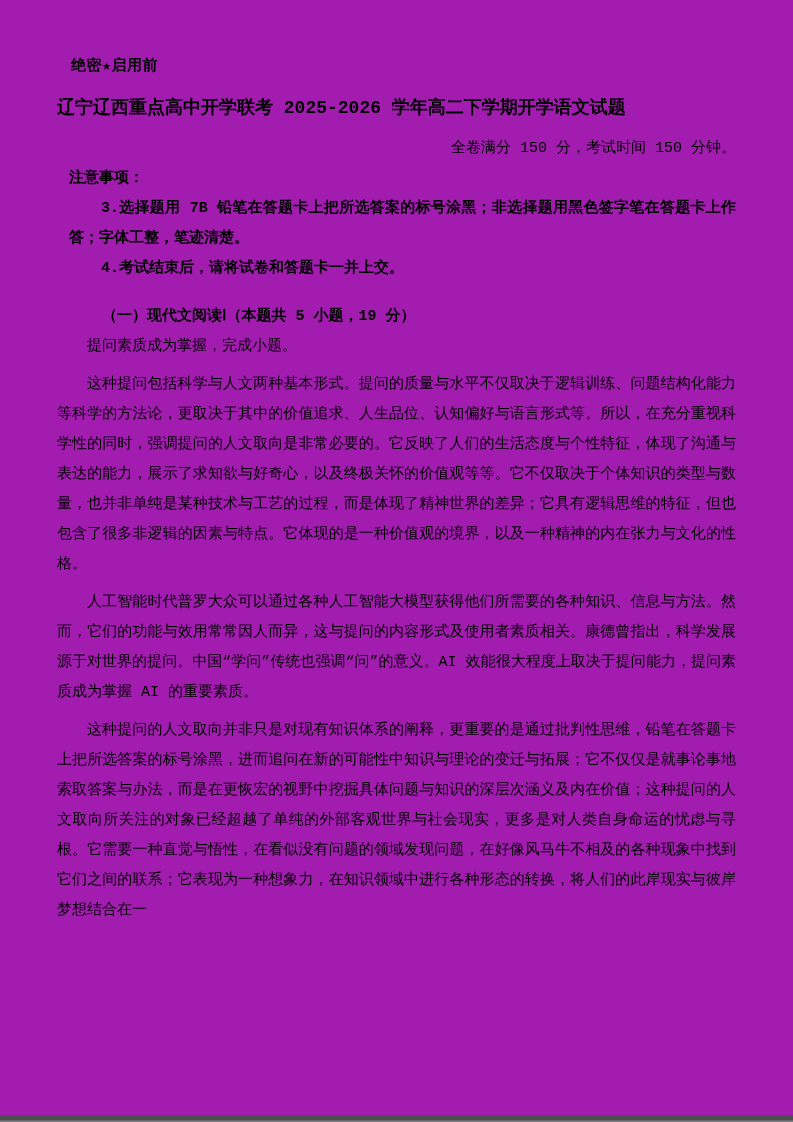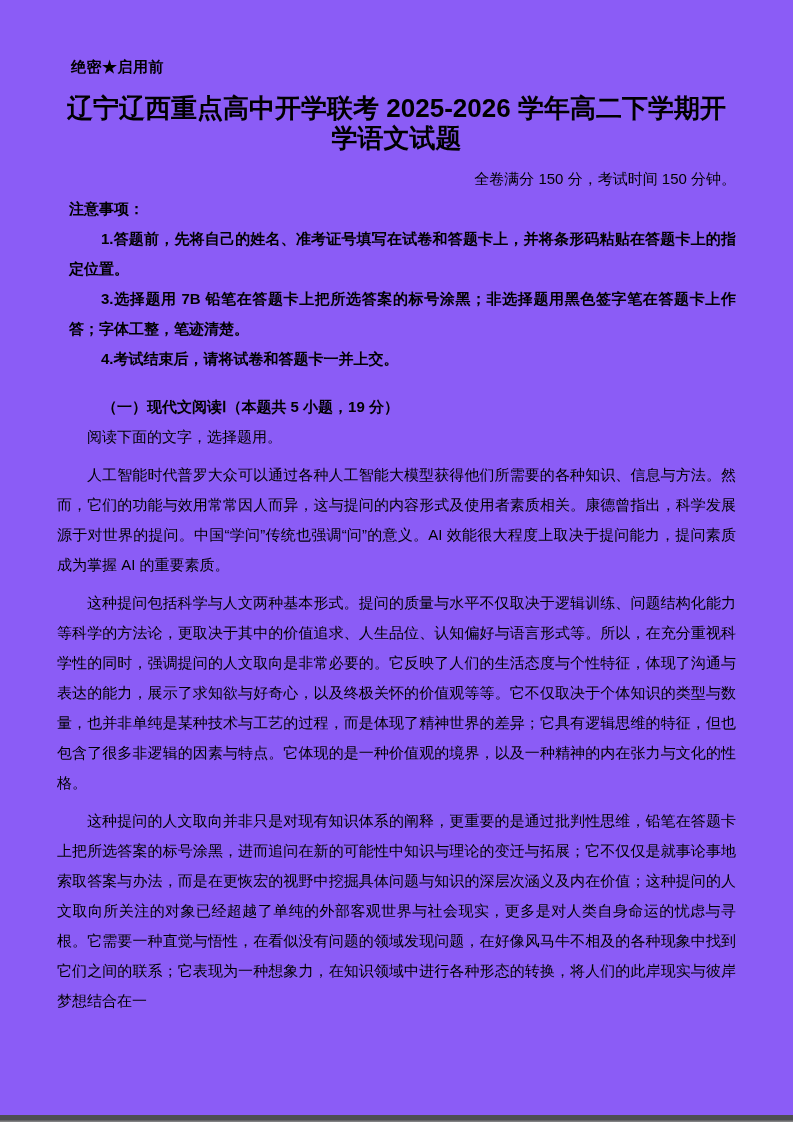--- a/index.html
+++ b/index.html
@@ -2,40 +2,40 @@
 <html><head>
 <meta charset="utf-8">
 <style>
   * { box-sizing: border-box; }
   html, body { margin: 0; padding: 0; background: #ffffff; }
   .page {
     position: relative;
     width: 793px;
     height: 1122px;
     margin: 0 auto;
-    background: #8b5cf6;
+    background: #a21caf;
     color: #000000;
-    font-family: Liberation Sans, sans-serif;
+    font-family: Liberation Mono, monospace;
     font-size: 15px;
     overflow: hidden;
   }
   .content {
     padding: 52px 57px 0 57px;
   }
   .secret {
     font-weight: bold;
     font-size: 15px;
     line-height: 30px;
     padding-left: 14px;
     letter-spacing: 0.5px;
   }
   .title {
-    font-size: 26px;
+    font-size: 18px;
     font-weight: bold;
-    text-align: center;
+    text-align: left;
     line-height: 30px;
     margin: 11px 0 0 0;
   }
   .subtitle {
     text-align: right;
     line-height: 30px;
     margin-top: 11px;
   }
   .notice-heading {
     font-weight: bold;
@@ -88,34 +88,33 @@
   <div class="content">
 
     <div class="secret">绝密★启用前</div>
 
     <h1 class="title">辽宁辽西重点高中开学联考 2025-2026 学年高二下学期开学语文试题</h1>
 
     <div class="subtitle">全卷满分 150 分，考试时间 150 分钟。</div>
 
     <div class="notice-heading">注意事项：</div>
 
-    <p class="notice-item">1.答题前，先将自己的姓名、准考证号填写在试卷和答题卡上，并将条形码粘贴在答题卡上的指定位置。</p>
 
 
     <p class="notice-item">3.选择题用 7B 铅笔在答题卡上把所选答案的标号涂黑；非选择题用黑色签字笔在答题卡上作答；字体工整，笔迹清楚。</p>
 
     <p class="notice-item">4.考试结束后，请将试卷和答题卡一并上交。</p>
 
 
     <div class="sec-heading-2">（一）现代文阅读Ⅰ（本题共 5 小题，19 分）</div>
 
-    <p class="lead-line">阅读下面的文字，选择题用。</p>
+    <p class="lead-line">提问素质成为掌握，完成小题。</p>
+
+    <p class="passage-para">这种提问包括科学与人文两种基本形式。提问的质量与水平不仅取决于逻辑训练、问题结构化能力等科学的方法论，更取决于其中的价值追求、人生品位、认知偏好与语言形式等。所以，在充分重视科学性的同时，强调提问的人文取向是非常必要的。它反映了人们的生活态度与个性特征，体现了沟通与表达的能力，展示了求知欲与好奇心，以及终极关怀的价值观等等。它不仅取决于个体知识的类型与数量，也并非单纯是某种技术与工艺的过程，而是体现了精神世界的差异；它具有逻辑思维的特征，但也包含了很多非逻辑的因素与特点。它体现的是一种价值观的境界，以及一种精神的内在张力与文化的性格。</p>
 
     <p class="passage-para">人工智能时代普罗大众可以通过各种人工智能大模型获得他们所需要的各种知识、信息与方法。然而，它们的功能与效用常常因人而异，这与提问的内容形式及使用者素质相关。康德曾指出，科学发展源于对世界的提问。中国“学问”传统也强调“问”的意义。AI 效能很大程度上取决于提问能力，提问素质成为掌握 AI 的重要素质。</p>
-
-    <p class="passage-para">这种提问包括科学与人文两种基本形式。提问的质量与水平不仅取决于逻辑训练、问题结构化能力等科学的方法论，更取决于其中的价值追求、人生品位、认知偏好与语言形式等。所以，在充分重视科学性的同时，强调提问的人文取向是非常必要的。它反映了人们的生活态度与个性特征，体现了沟通与表达的能力，展示了求知欲与好奇心，以及终极关怀的价值观等等。它不仅取决于个体知识的类型与数量，也并非单纯是某种技术与工艺的过程，而是体现了精神世界的差异；它具有逻辑思维的特征，但也包含了很多非逻辑的因素与特点。它体现的是一种价值观的境界，以及一种精神的内在张力与文化的性格。</p>
 
     <p class="passage-para">这种提问的人文取向并非只是对现有知识体系的阐释，更重要的是通过批判性思维，铅笔在答题卡上把所选答案的标号涂黑，进而追问在新的可能性中知识与理论的变迁与拓展；它不仅仅是就事论事地索取答案与办法，而是在更恢宏的视野中挖掘具体问题与知识的深层次涵义及内在价值；这种提问的人文取向所关注的对象已经超越了单纯的外部客观世界与社会现实，更多是对人类自身命运的忧虑与寻根。它需要一种直觉与悟性，在看似没有问题的领域发现问题，在好像风马牛不相及的各种现象中找到它们之间的联系；它表现为一种想象力，在知识领域中进行各种形态的转换，将人们的此岸现实与彼岸梦想结合在一</p>
 
   </div>
 
   <div class="bottom-bar"></div>
 </div>
 
 </body></html>

